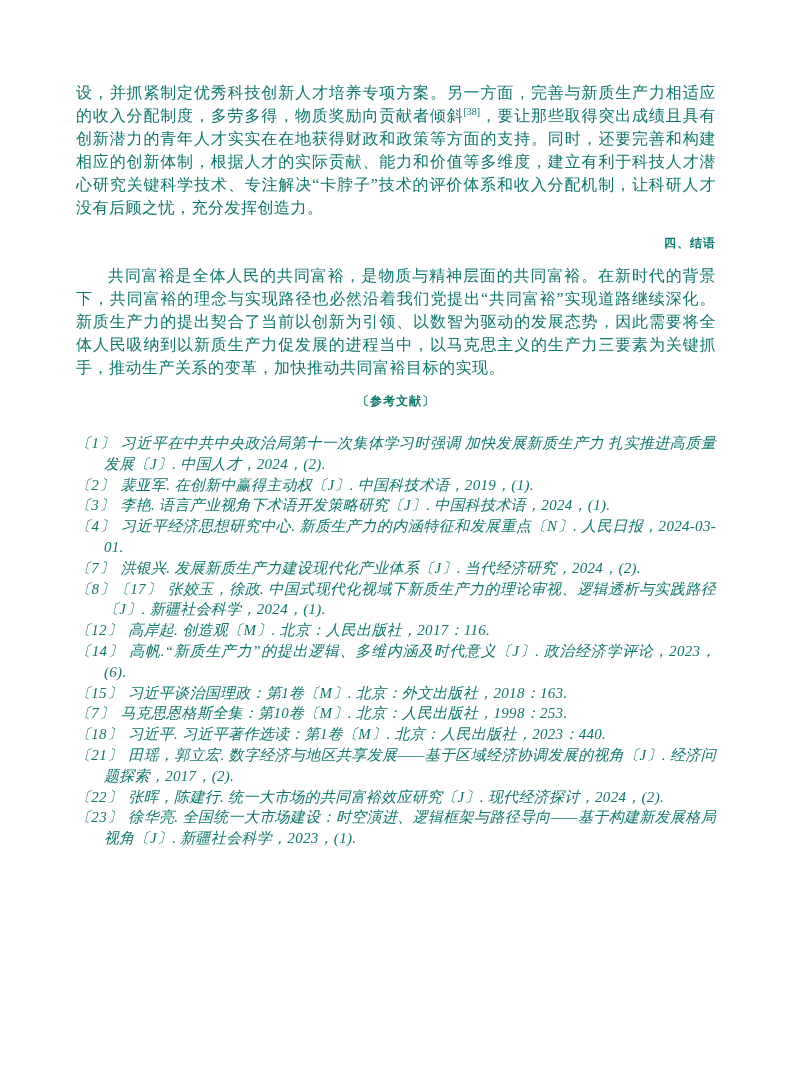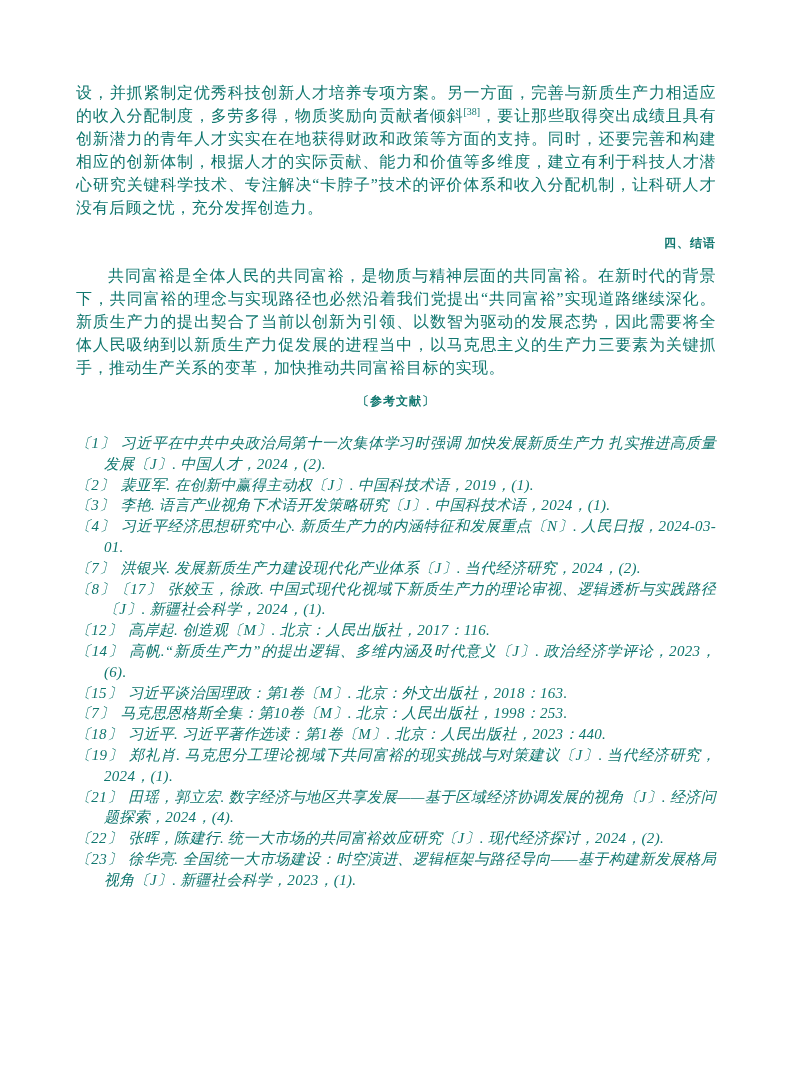--- a/index.html
+++ b/index.html
@@ -80,19 +80,18 @@
       <div class="ref-item"><span class="ref-label">〔2〕</span><span>裴亚军. 在创新中赢得主动权〔J〕. 中国科技术语，2019，(1).</span></div>
       <div class="ref-item"><span class="ref-label">〔3〕</span><span>李艳. 语言产业视角下术语开发策略研究〔J〕. 中国科技术语，2024，(1).</span></div>
       <div class="ref-item"><span class="ref-label">〔4〕</span><span>习近平经济思想研究中心. 新质生产力的内涵特征和发展重点〔N〕. 人民日报，2024-03-01.</span></div>
       <div class="ref-item"><span class="ref-label">〔7〕</span><span>洪银兴. 发展新质生产力建设现代化产业体系〔J〕. 当代经济研究，2024，(2).</span></div>
       <div class="ref-item"><span class="ref-label">〔8〕〔17〕</span><span>张姣玉，徐政. 中国式现代化视域下新质生产力的理论审视、逻辑透析与实践路径〔J〕. 新疆社会科学，2024，(1).</span></div>
       <div class="ref-item"><span class="ref-label">〔12〕</span><span>高岸起. 创造观〔M〕. 北京：人民出版社，2017：116.</span></div>
       <div class="ref-item"><span class="ref-label">〔14〕</span><span>高帆.“新质生产力”的提出逻辑、多维内涵及时代意义〔J〕. 政治经济学评论，2023，(6).</span></div>
       <div class="ref-item"><span class="ref-label">〔15〕</span><span>习近平谈治国理政：第1卷〔M〕. 北京：外文出版社，2018：163.</span></div>
       <div class="ref-item"><span class="ref-label">〔7〕</span><span>马克思恩格斯全集：第10卷〔M〕. 北京：人民出版社，1998：253.</span></div>
       <div class="ref-item"><span class="ref-label">〔18〕</span><span>习近平. 习近平著作选读：第1卷〔M〕. 北京：人民出版社，2023：440.</span></div>
-      <div class="ref-item"><span class="ref-label">〔19〕</span><span>郑礼肖. 马克思分工理论视域下共同富裕的现实挑战与对策建议〔J〕. 当代经济研究，2024，(1).</span></div>
-      <div class="ref-item"><span class="ref-label">〔21〕</span><span>田瑶，郭立宏. 数字经济与地区共享发展——基于区域经济协调发展的视角〔J〕. 经济问题探索，2024，(4).</span></div>
+      <div class="ref-item"><span class="ref-label">〔21〕</span><span>田瑶，郭立宏. 数字经济与地区共享发展——基于区域经济协调发展的视角〔J〕. 经济问题探索，2017，(2).</span></div>
       <div class="ref-item"><span class="ref-label">〔22〕</span><span>张晖，陈建行. 统一大市场的共同富裕效应研究〔J〕. 现代经济探讨，2024，(2).</span></div>
       <div class="ref-item"><span class="ref-label">〔23〕</span><span>徐华亮. 全国统一大市场建设：时空演进、逻辑框架与路径导向——基于构建新发展格局视角〔J〕. 新疆社会科学，2023，(1).</span></div>
     </div>
 
 </div>
 
 </body></html>

